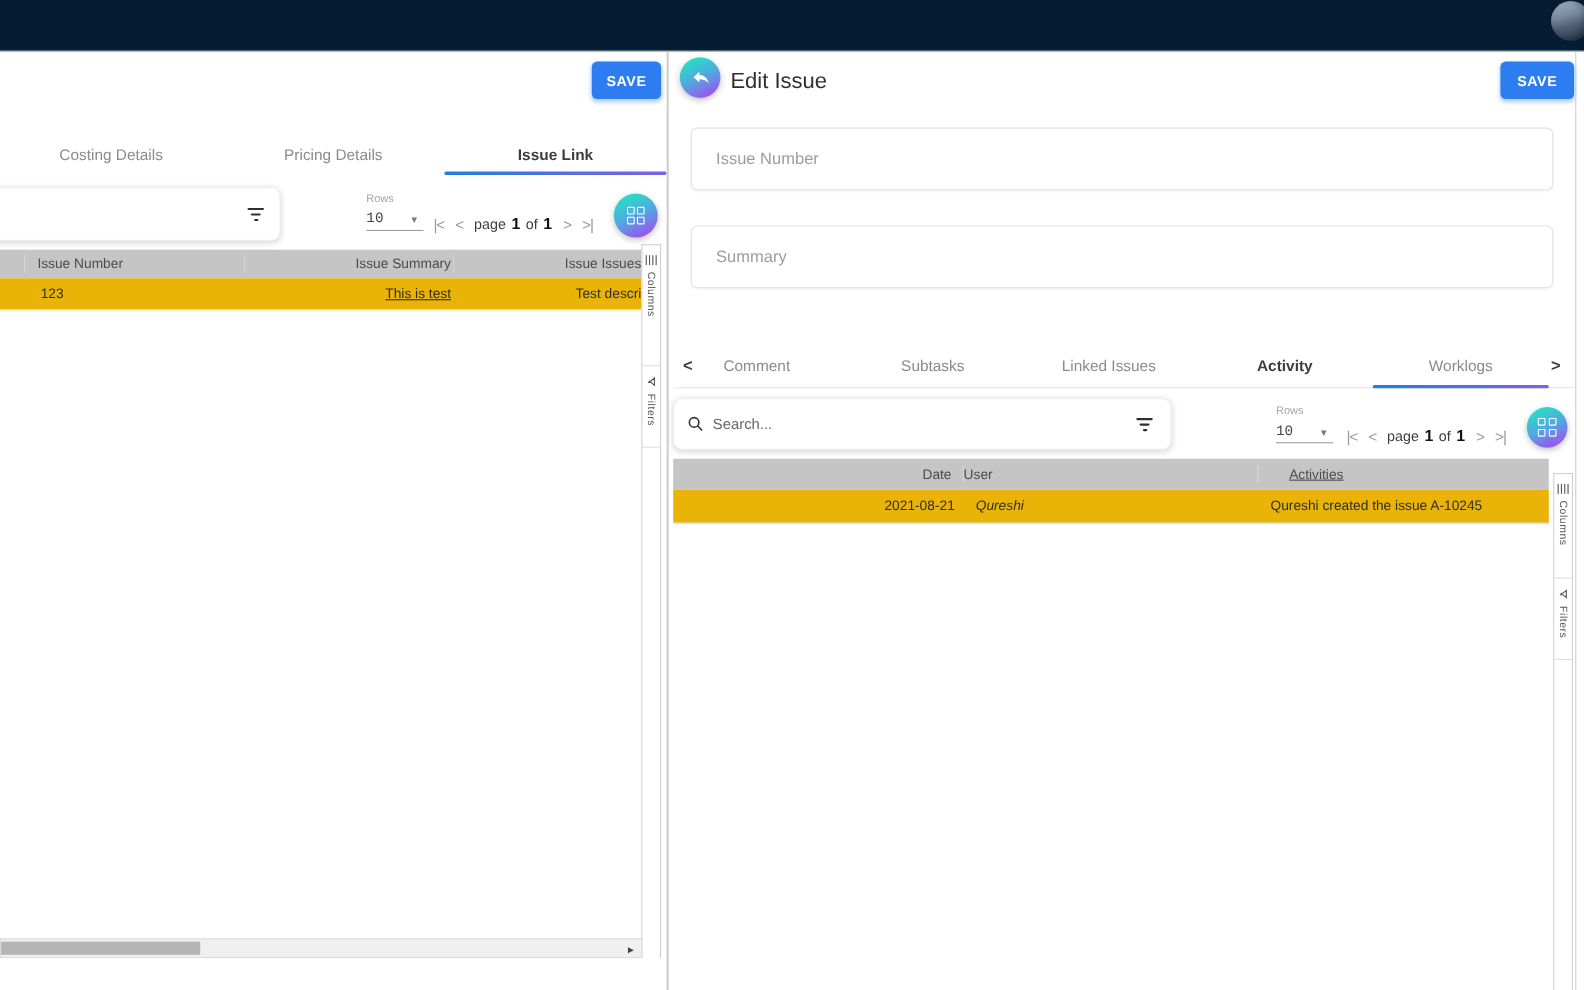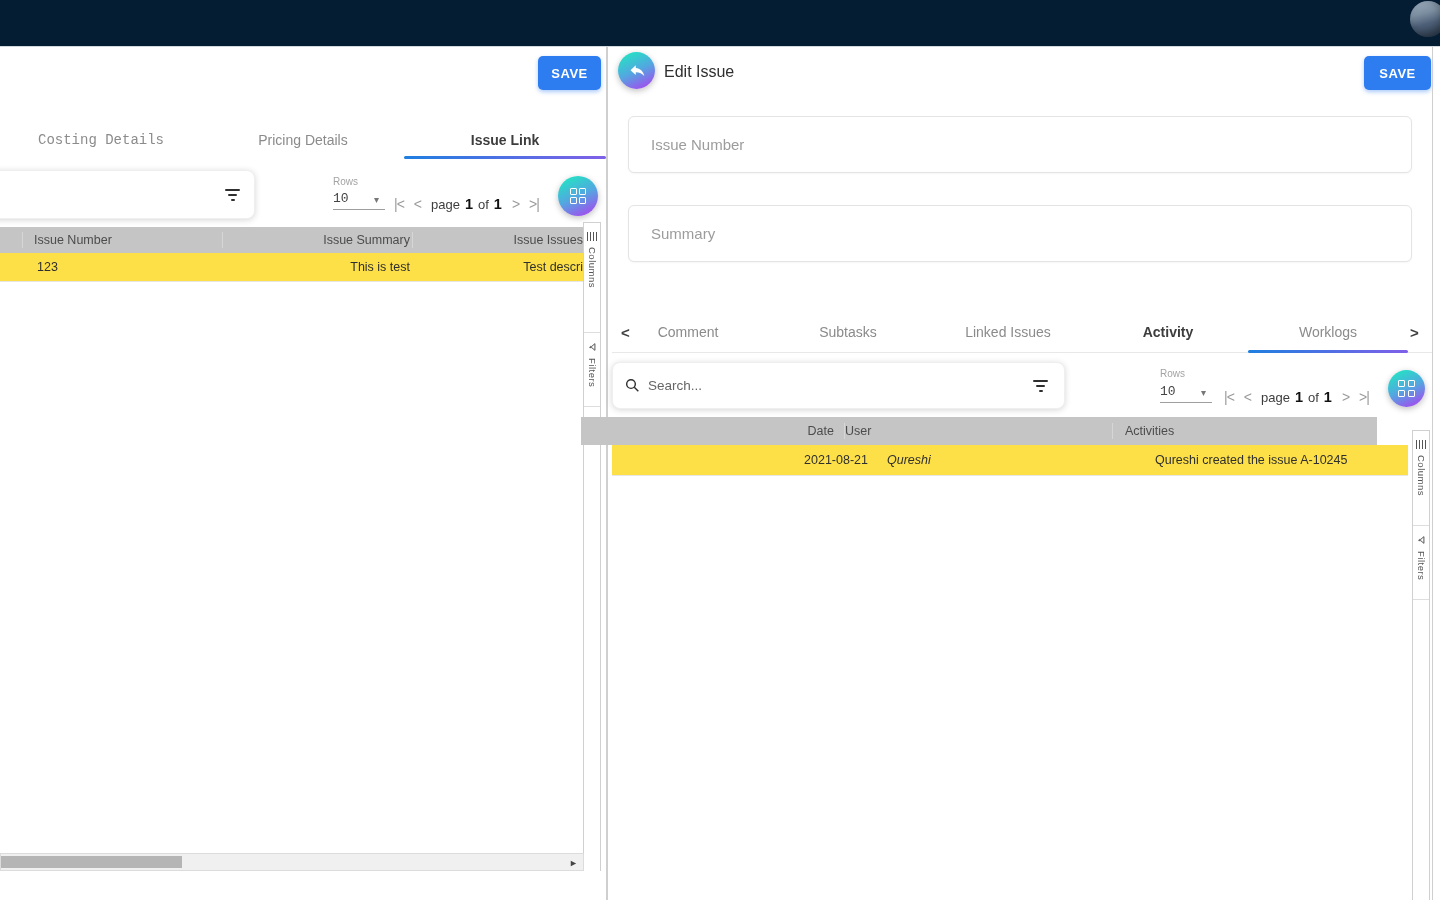--- a/index.html
+++ b/index.html
@@ -56,21 +56,21 @@
     box-shadow:0 2px 6px rgba(0,0,0,.25); display:flex; align-items:center;
     justify-content:center; cursor:pointer; }
   .grid-icon { display:grid; grid-template-columns:7px 7px; grid-template-rows:7px 7px; gap:2.5px; }
   .grid-icon span { border:1.6px solid #fff; border-radius:1px; }
 
   
   .tbl-header { position:absolute; background:#c5c5c5; display:grid; align-items:center; }
   .tbl-header .cell { font-size:12.5px; color:#4c4c4c; overflow:hidden; white-space:nowrap;
     border-left:1px solid #d6d6d6; height:16px; line-height:16px; }
   .tbl-header .cell:first-child { border-left:none; }
-  .tbl-row { position:absolute; background:#fde047; display:grid; align-items:center;
+  .tbl-row { position:absolute; background:#eab308; display:grid; align-items:center;
     border-bottom:1px solid #e6e6e6; }
   .tbl-row .cell { font-size:12.5px; color:#2f2f2f; overflow:hidden; white-space:nowrap; }
   .al { text-align:left; } .ar { text-align:right; }
 
   
   .strip { position:absolute; width:18px; background:#fff;
     border-left:1px solid #d0d0d0; border-right:1px solid #d0d0d0; border-top:1px solid #d0d0d0; }
   .strip-section { border-bottom:1px solid #dedede; display:flex; flex-direction:column;
     align-items:center; padding-top:9px; gap:6px; cursor:pointer; }
   .strip-label { writing-mode:vertical-rl; font-size:9.5px; color:#555; letter-spacing:.5px; }
@@ -78,21 +78,21 @@
   .colbars span { width:1.5px; height:9px; background:#555; display:block; }
 
   .vline { position:absolute; width:1px; background:#cfcfcf; }
 
   
   .form-input { position:absolute; height:57px; border:1px solid #e4e4e4; border-radius:6px;
     background:#fff; font-size:15px; font-family:inherit; color:#333; padding:0 22px;
     outline:none; box-shadow:0 1px 2px rgba(0,0,0,.04); }
   .form-input::placeholder { color:#9c9c9c; }
 
-  .title-label { position:absolute; font-size:16px; font-weight:500; color:#2f2f2f; }
+  .title-label { position:absolute; font-size:20px; font-weight:500; color:#2f2f2f; }
   .chev { position:absolute; font-size:15px; color:#3f3f3f; font-weight:bold; cursor:pointer; }
 
   
   .hscroll { position:absolute; background:#f0f0f0; border:1px solid #dcdcdc; }
   .hscroll-thumb { position:absolute; background:#b5b5b5; }
   .hscroll-arrow { position:absolute; font-size:9px; color:#444; cursor:pointer; }
 
   .tabs-border { position:absolute; height:1px; background:#e8e8e8; }
   svg { display:block; }
 </style>
@@ -101,21 +101,21 @@
 
 <div class="screen">
 
   <div class="topbar">
     <div class="avatar"></div>
   </div>
 
   <button class="save-btn" style="left:538px; top:56px; width:63px;">SAVE</button>
 
   <div class="abs" style="left:0; top:120px; width:606px; height:39px; display:flex;">
-    <div class="tab" style="width:202px;font-family:Liberation Mono, monospace;">Costing Details</div>
+    <div class="tab" style="width:202px;">Costing Details</div>
     <div class="tab" style="width:202px;">Pricing Details</div>
     <div class="tab active" style="width:202px;">Issue Link</div>
   </div>
   <div class="tab-underline" style="left:404px; top:156px; width:202px;"></div>
 
   <div class="searchbox" style="left:-18px; top:170px; width:273px; height:49px; padding:0 14px 0 26px;">
     <input type="text" style="">
     <div class="filterlist">
         <span class="b1"></span>
         <span class="b2"></span>
@@ -149,21 +149,21 @@
 
   <div class="tbl-header" style="left:0; top:227px; width:583px; height:26px; grid-template-columns:22px 200px 190px 171px;">
     <div class="cell al"></div>
     <div class="cell al" style="padding-left:11px;">Issue Number</div>
     <div class="cell ar" style="padding-right:2px;padding-left:35px;">Issue Summary</div>
     <div class="cell ar" style="padding-right:0;">Issue Issues</div>
   </div>
   <div class="tbl-row" style="left:0; top:253px; width:583px; height:29px; grid-template-columns:22px 200px 190px 171px;">
     <div class="cell"></div>
     <div class="cell al" style="padding-left:15px;">123</div>
-    <div class="cell ar" style="padding-right:2px;">This is test</div>
+    <div class="cell ar" style="padding-right:2px;text-decoration:underline;">This is test</div>
     <div class="cell ar">Test descri</div>
   </div>
 
   <div class="strip" style="left:583px; top:222px; height:649px;">
     <div class="strip-section" style="height:110px;">
       <div class="colbars">
           <span></span>
           <span></span>
           <span></span>
           <span></span>
@@ -238,24 +238,24 @@
   </div>
   <div class="grad-circle" style="left:1388px; top:370px; width:37px; height:37px;">
     <div class="grid-icon">
         <span></span>
         <span></span>
         <span></span>
         <span></span>
       </div>
   </div>
 
-  <div class="tbl-header" style="left:581px; top:417px; width:796px; height:28px; grid-template-columns:263px 268px 265px;">
+  <div class="tbl-header" style="left:612px; top:417px; width:796px; height:28px; grid-template-columns:263px 268px 265px;">
     <div class="cell ar" style="padding-right:10px;">Date</div>
     <div class="cell al" style="">User</div>
-    <div class="cell al" style="padding-left:12px;">Activities</div>
+    <div class="cell al" style="padding-left:28px;text-decoration:underline;">Activities</div>
   </div>
   <div class="tbl-row" style="left:612px; top:445px; width:796px; height:31px; grid-template-columns:263px 268px 265px;">
     <div class="cell ar" style="padding-right:7px;">2021-08-21</div>
     <div class="cell al" style="padding-left:12px;font-style:italic;">Qureshi</div>
     <div class="cell al" style="padding-left:12px;">Qureshi created the issue A-10245</div>
   </div>
 
   <div class="strip" style="left:1412px; top:430px; height:470px; border-bottom:none;">
     <div class="strip-section" style="height:95px;">
       <div class="colbars">

